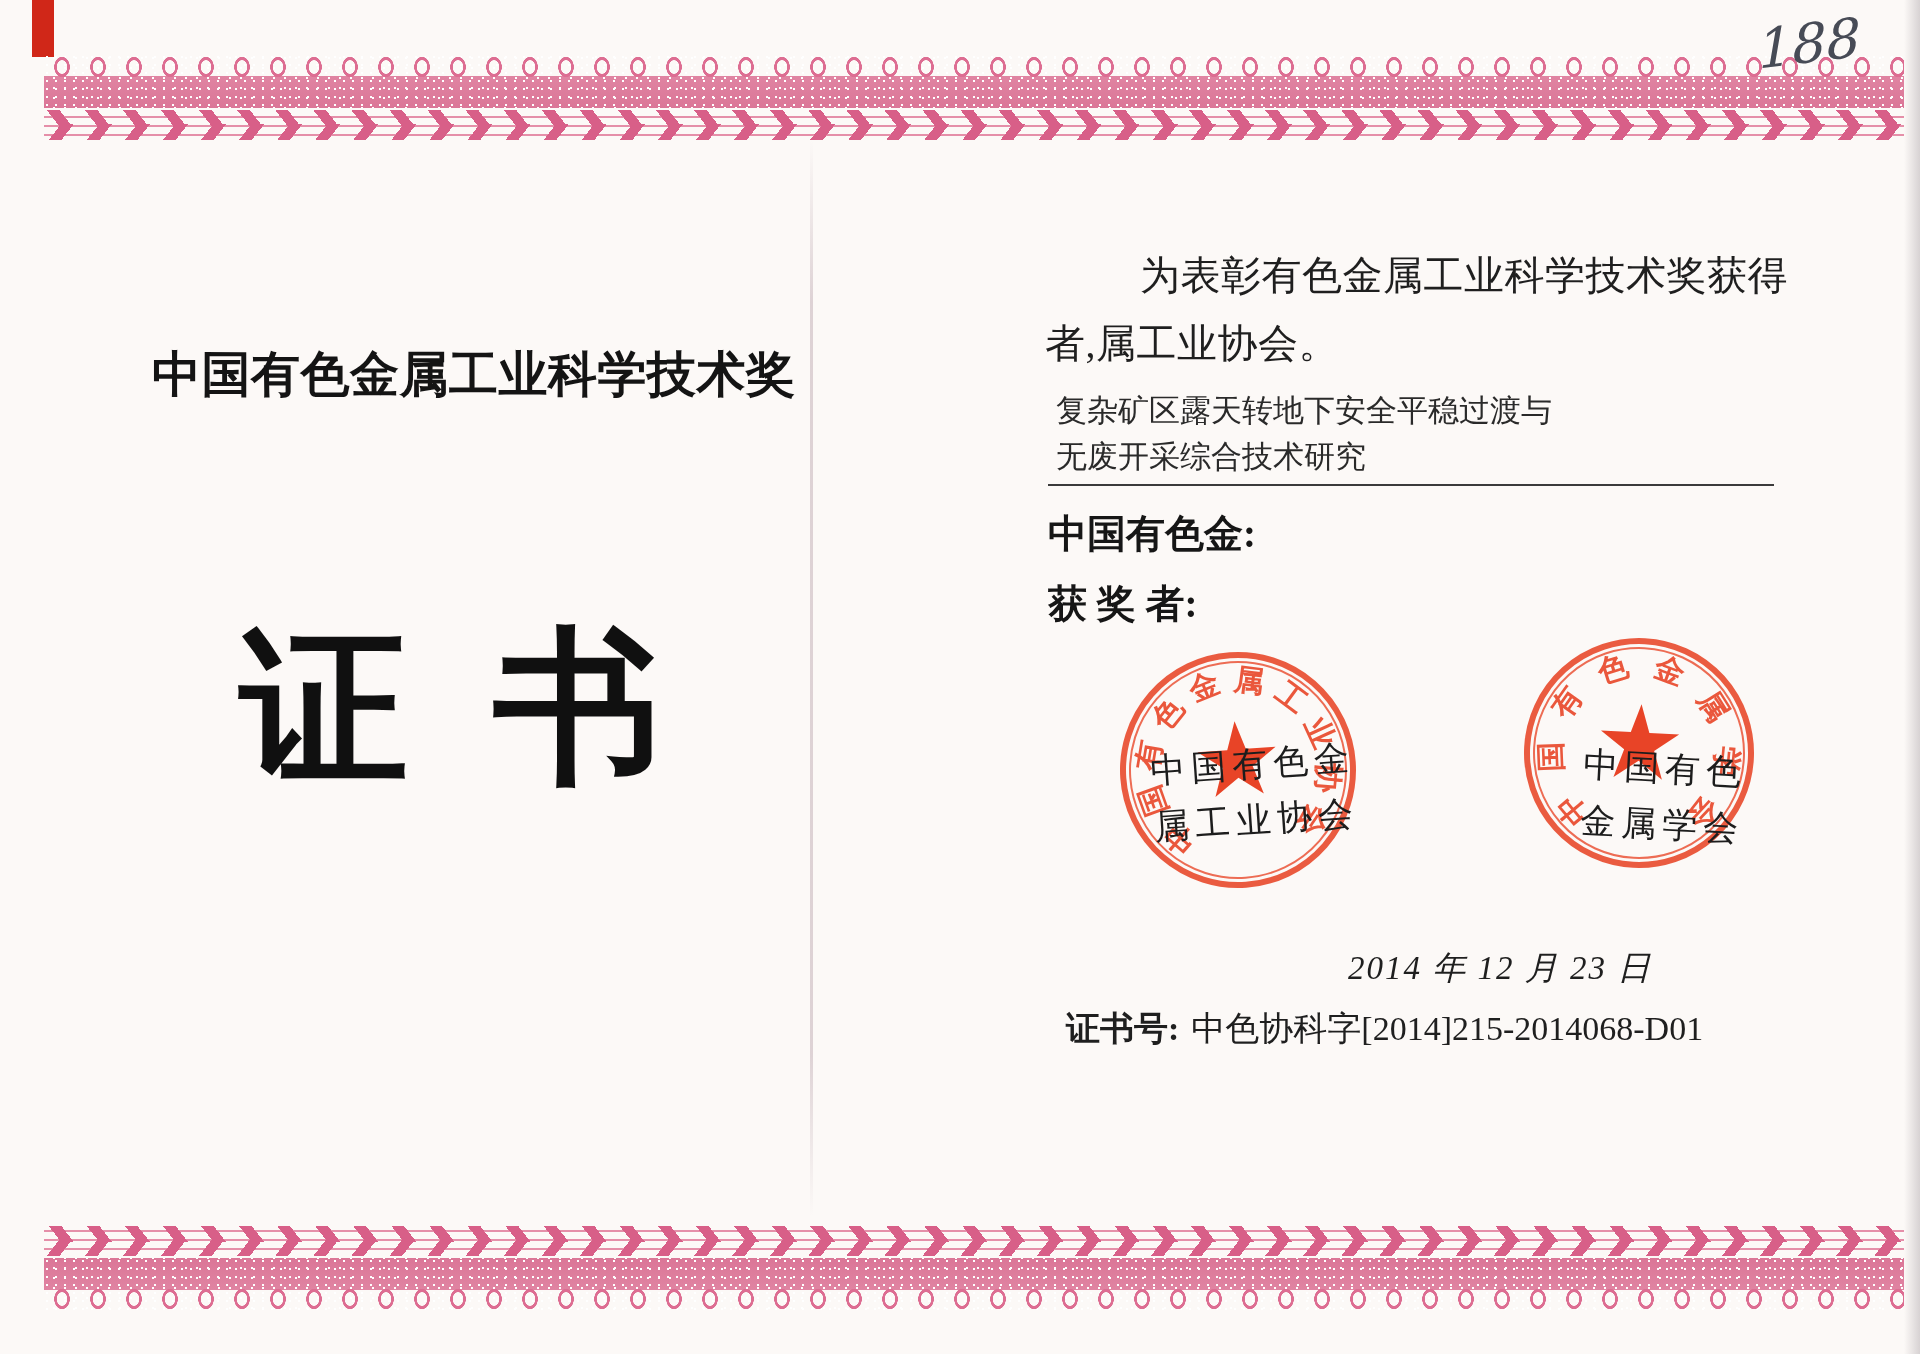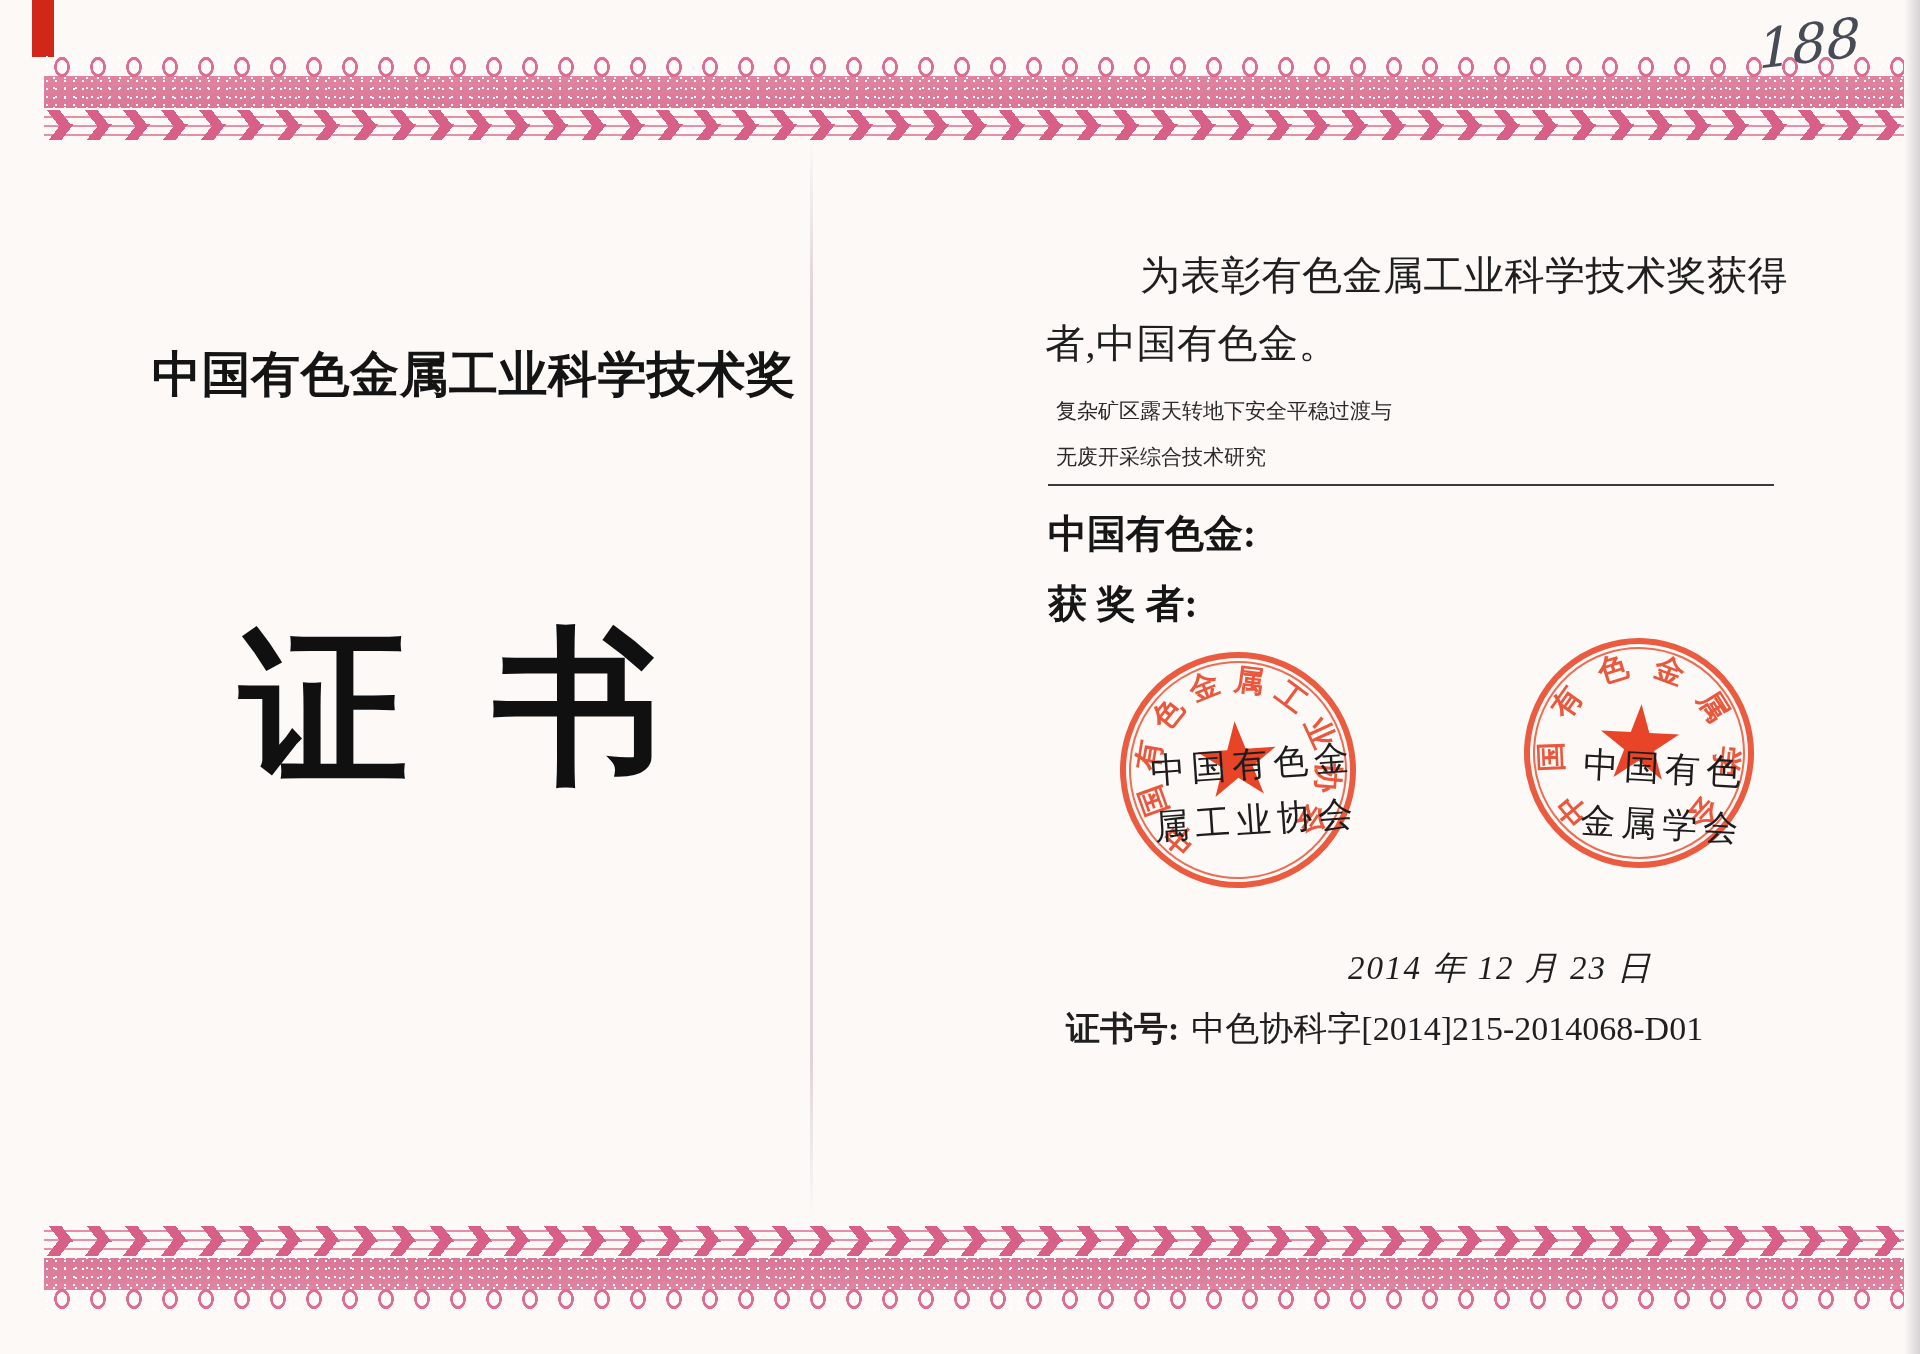--- a/index.html
+++ b/index.html
@@ -93,21 +93,21 @@
   .intro1{left:1140px;top:248px;font-size:40px;letter-spacing:0.5px;white-space:nowrap;}
   .intro2{left:1045px;top:316px;font-size:40px;letter-spacing:0.5px;white-space:nowrap;}
 
   .field-row{position:absolute;left:1048px;width:726px;display:flex;align-items:flex-end;}
   .field-label{
     font-size:39px;font-weight:700;white-space:nowrap;flex:0 0 196px;
     padding-bottom:2px;color:#161616;
   }
   .field-value{
     flex:1;border-bottom:2px solid #3b3b3b;padding:0 4px 4px 8px;
-    font-size:21px;color:#2a2a2a;
+    font-size:31px;color:#2a2a2a;
   }
   .row-project{top:388px;}
   .row-project .field-value div{line-height:46px;white-space:nowrap;}
   .row-grade{top:505px;height:58px;}
   .row-grade .field-value{font-size:35px;text-align:center;letter-spacing:8px;}
   .row-winner{top:575px;height:58px;}
   .row-winner .field-value{font-size:34px;white-space:nowrap;}
 
   
   .seal{position:absolute;border-radius:50%;border:6px solid rgba(232,73,43,.9);}
@@ -152,21 +152,21 @@
 <div class="abs scan-edge"></div>
 <div class="abs page-number">188</div>
 
 <div>
   <div class="abs award-title">中国有色金属工业科学技术奖</div>
   <div class="abs calligraphy">证书</div>
 </div>
 
 <div>
   <div class="abs intro1">为表彰有色金属工业科学技术奖获得</div>
-  <div class="abs intro2">者,中国有色金。</div>
+  <div class="abs intro2">者,属工业协会。</div>
 
   <div class="field-row row-project">
     <div class="field-value">
       <div>复杂矿区露天转地下安全平稳过渡与</div>
       <div>无废开采综合技术研究</div>
     </div>
   </div>
 
   <div class="field-row row-grade">
     <div class="field-label">中国有色金:</div>

